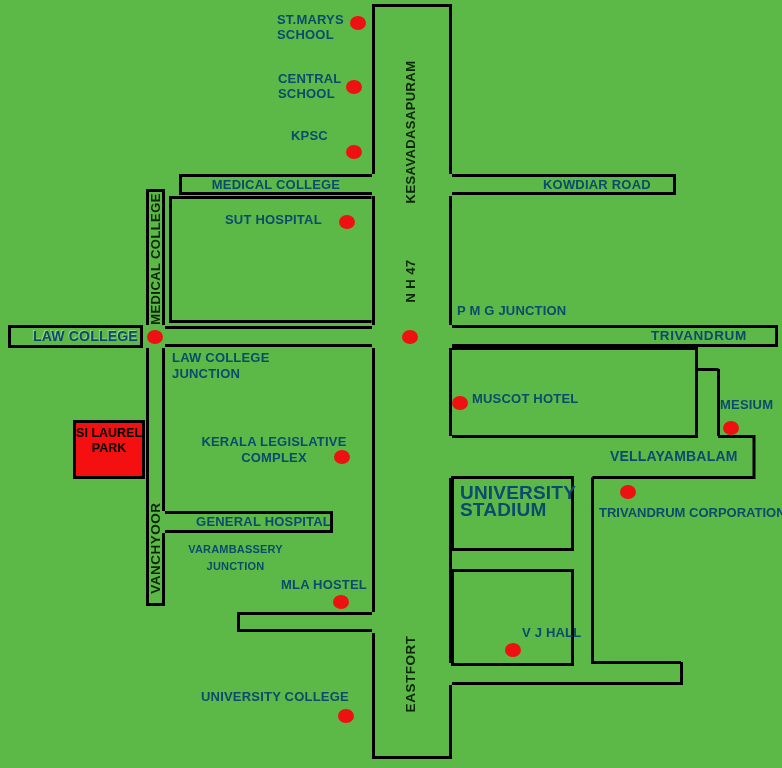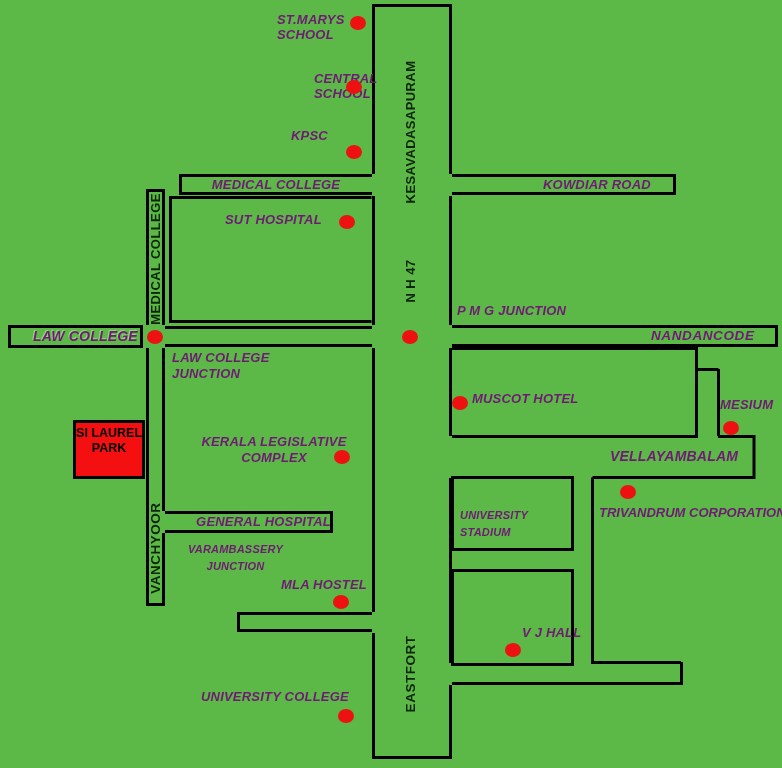--- a/index.html
+++ b/index.html
@@ -1,21 +1,21 @@
 <!DOCTYPE html>
 <html><head>
 <meta charset="utf-8">
 <style>
   html,body{margin:0;padding:0;}
   body{width:782px;height:768px;background:#5cb947;overflow:hidden;position:relative;
        font-family:"Liberation Sans",sans-serif;}
   #map{position:relative;width:782px;height:768px;background:#5cb947;}
   #roads{position:absolute;left:0;top:0;}
   .lbl{position:absolute;font-weight:bold;font-size:13px;line-height:15px;
-       color:#701a75;letter-spacing:.2px;white-space:nowrap;font-style:italic;}
+       color:#0c4a6e;letter-spacing:.2px;white-space:nowrap;}
   .lbl .ln{display:block;}
   .ctr{text-align:center;white-space:normal;}
   .vlbl{position:absolute;font-weight:bold;font-size:13px;color:#0c2605;
         letter-spacing:.4px;text-align:center;white-space:nowrap;
         transform:rotate(-90deg);transform-origin:center center;height:16px;line-height:16px;}
   .dot{position:absolute;width:16px;height:14px;background:#ee1111;border-radius:50%;}
   #project-box{position:absolute;left:73px;top:420px;width:66px;height:50px;
        background:#f41010;border:3px solid #000;color:#000;font-weight:bold;
        font-size:12.5px;line-height:15px;text-align:center;padding-top:3px;}
   .shadowed{text-shadow:-1px -1px 0 rgba(200,235,180,.55);}
@@ -75,47 +75,47 @@
 
   <div class="vlbl" style="left:336px;top:124px;width:150px;">KESAVADASAPURAM</div>
   <div class="vlbl" style="left:381px;top:273px;width:60px;">N H 47</div>
   <div class="vlbl" style="left:369px;top:666px;width:84px;font-size:13.5px;letter-spacing:.5px;">EASTFORT</div>
   <div class="vlbl" style="left:89px;top:251px;width:134px;">MEDICAL COLLEGE</div>
   <div class="vlbl" style="left:107px;top:540px;width:97px;font-size:13.5px;letter-spacing:.5px;">VANCHYOOR</div>
 
   <div class="lbl ctr" style="left:181px;top:177px;width:190px;">MEDICAL COLLEGE</div>
   <div class="lbl" style="left:543px;top:177px;">KOWDIAR ROAD</div>
   <div class="lbl shadowed" style="left:33px;top:329px;font-size:14px;">LAW COLLEGE</div>
-  <div class="lbl" style="left:651px;top:328px;font-size:13.5px;letter-spacing:.6px;">NANDANCODE</div>
+  <div class="lbl" style="left:651px;top:328px;font-size:13.5px;letter-spacing:.6px;">TRIVANDRUM</div>
   <div class="lbl" style="left:610px;top:449px;font-size:14px;">VELLAYAMBALAM</div>
   <div class="lbl ctr" style="left:165px;top:514px;width:166px;text-align:right;">GENERAL HOSPITAL</div>
 
   <div class="lbl" style="left:277px;top:12px;">
     <span class="ln">ST.MARYS</span>
     <span class="ln">SCHOOL</span>
   </div>
-  <div class="lbl" style="left:278px;top:71px;margin-left:36px;">
+  <div class="lbl" style="left:278px;top:71px;">
     <span class="ln">CENTRAL</span>
     <span class="ln">SCHOOL</span>
   </div>
   <div class="lbl" style="left:291px;top:128px;">KPSC</div>
   <div class="lbl" style="left:225px;top:212px;">SUT HOSPITAL</div>
   <div class="lbl" style="left:457px;top:303px;">P M G JUNCTION</div>
   <div class="lbl" style="left:172px;top:350px;line-height:16px;">
     <span class="ln">LAW COLLEGE</span>
     <span class="ln">JUNCTION</span>
   </div>
   <div class="lbl" style="left:472px;top:391px;">MUSCOT HOTEL</div>
   <div class="lbl" style="left:720px;top:397px;font-size:13px;">MESIUM</div>
   <div class="lbl ctr" style="left:196px;top:434px;width:156px;line-height:16px;">
     <span class="ln">KERALA LEGISLATIVE</span>
     <span class="ln">COMPLEX</span>
   </div>
   <div class="lbl" style="left:599px;top:505px;letter-spacing:0;">TRIVANDRUM CORPORATION</div>
-  <div class="lbl" style="left:460px;top:507px;line-height:17px;font-size:11px;">
+  <div class="lbl" style="left:460px;top:484px;line-height:17px;font-size:19px;">
     <span class="ln">UNIVERSITY</span>
     <span class="ln">STADIUM</span>
   </div>
   <div class="lbl ctr" style="left:177px;top:541px;width:117px;line-height:17px;font-size:11px;">
     <span class="ln">VARAMBASSERY</span>
     <span class="ln">JUNCTION</span>
   </div>
   <div class="lbl" style="left:281px;top:577px;">MLA HOSTEL</div>
   <div class="lbl" style="left:522px;top:625px;">V J HALL</div>
   <div class="lbl" style="left:201px;top:689px;">UNIVERSITY COLLEGE</div>

